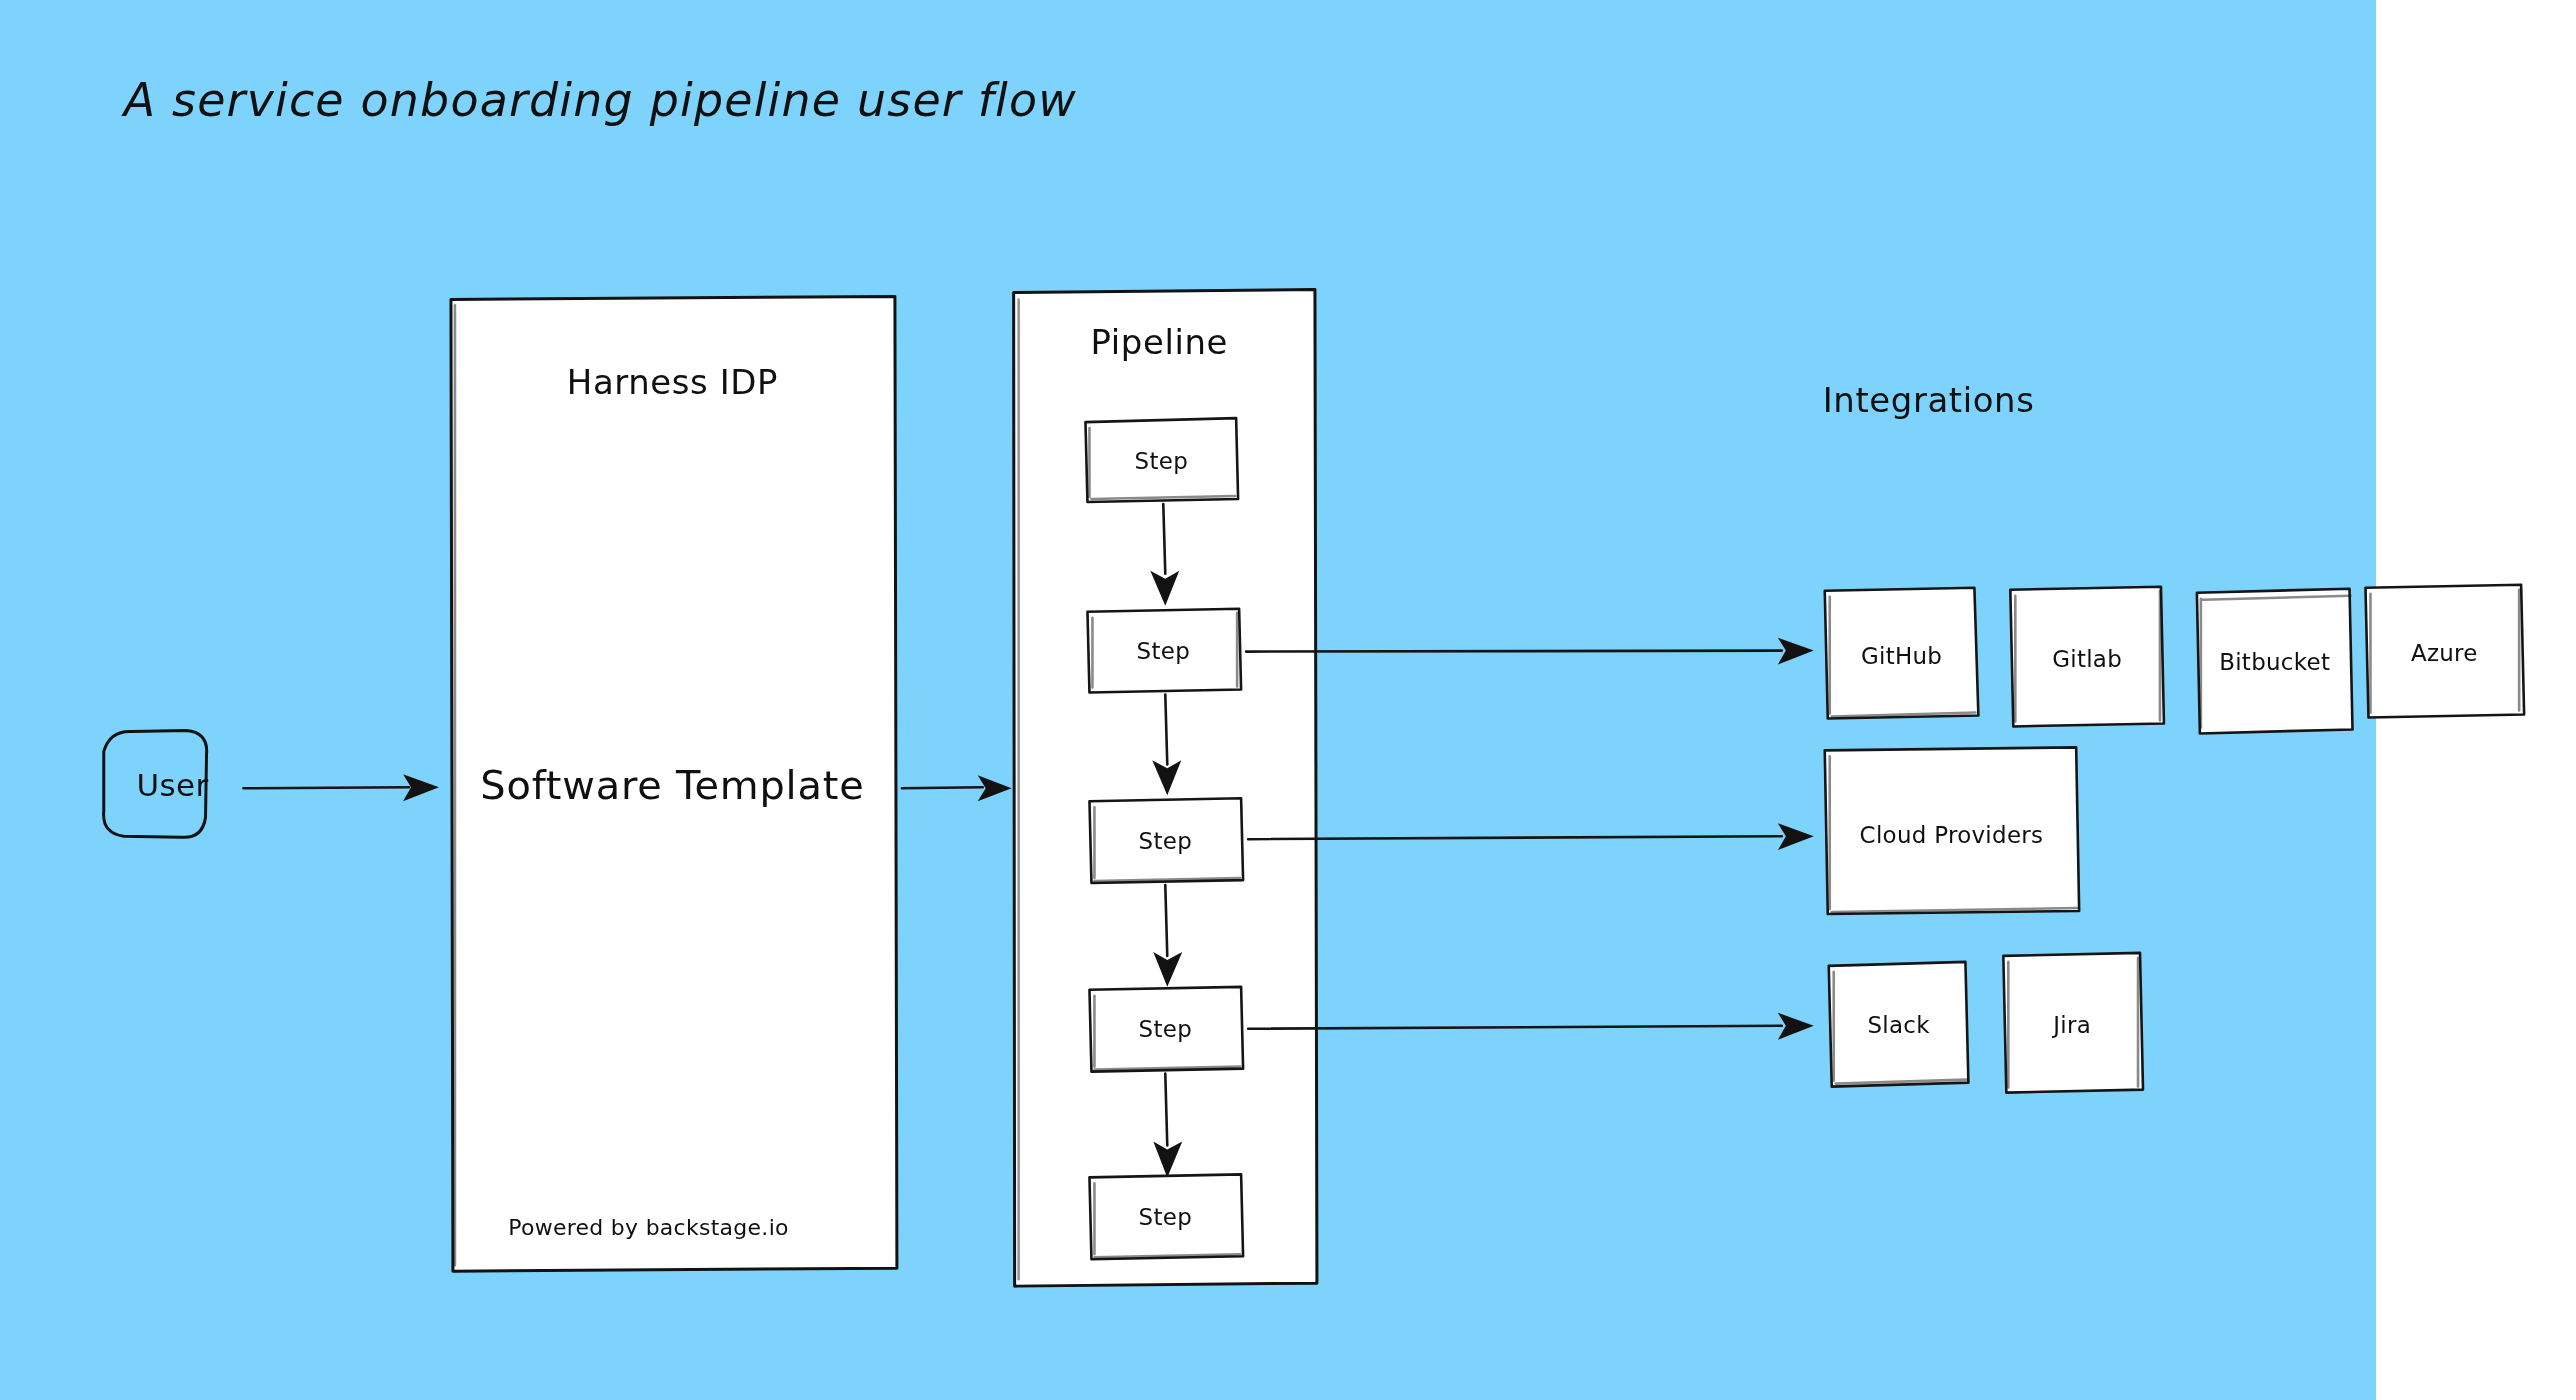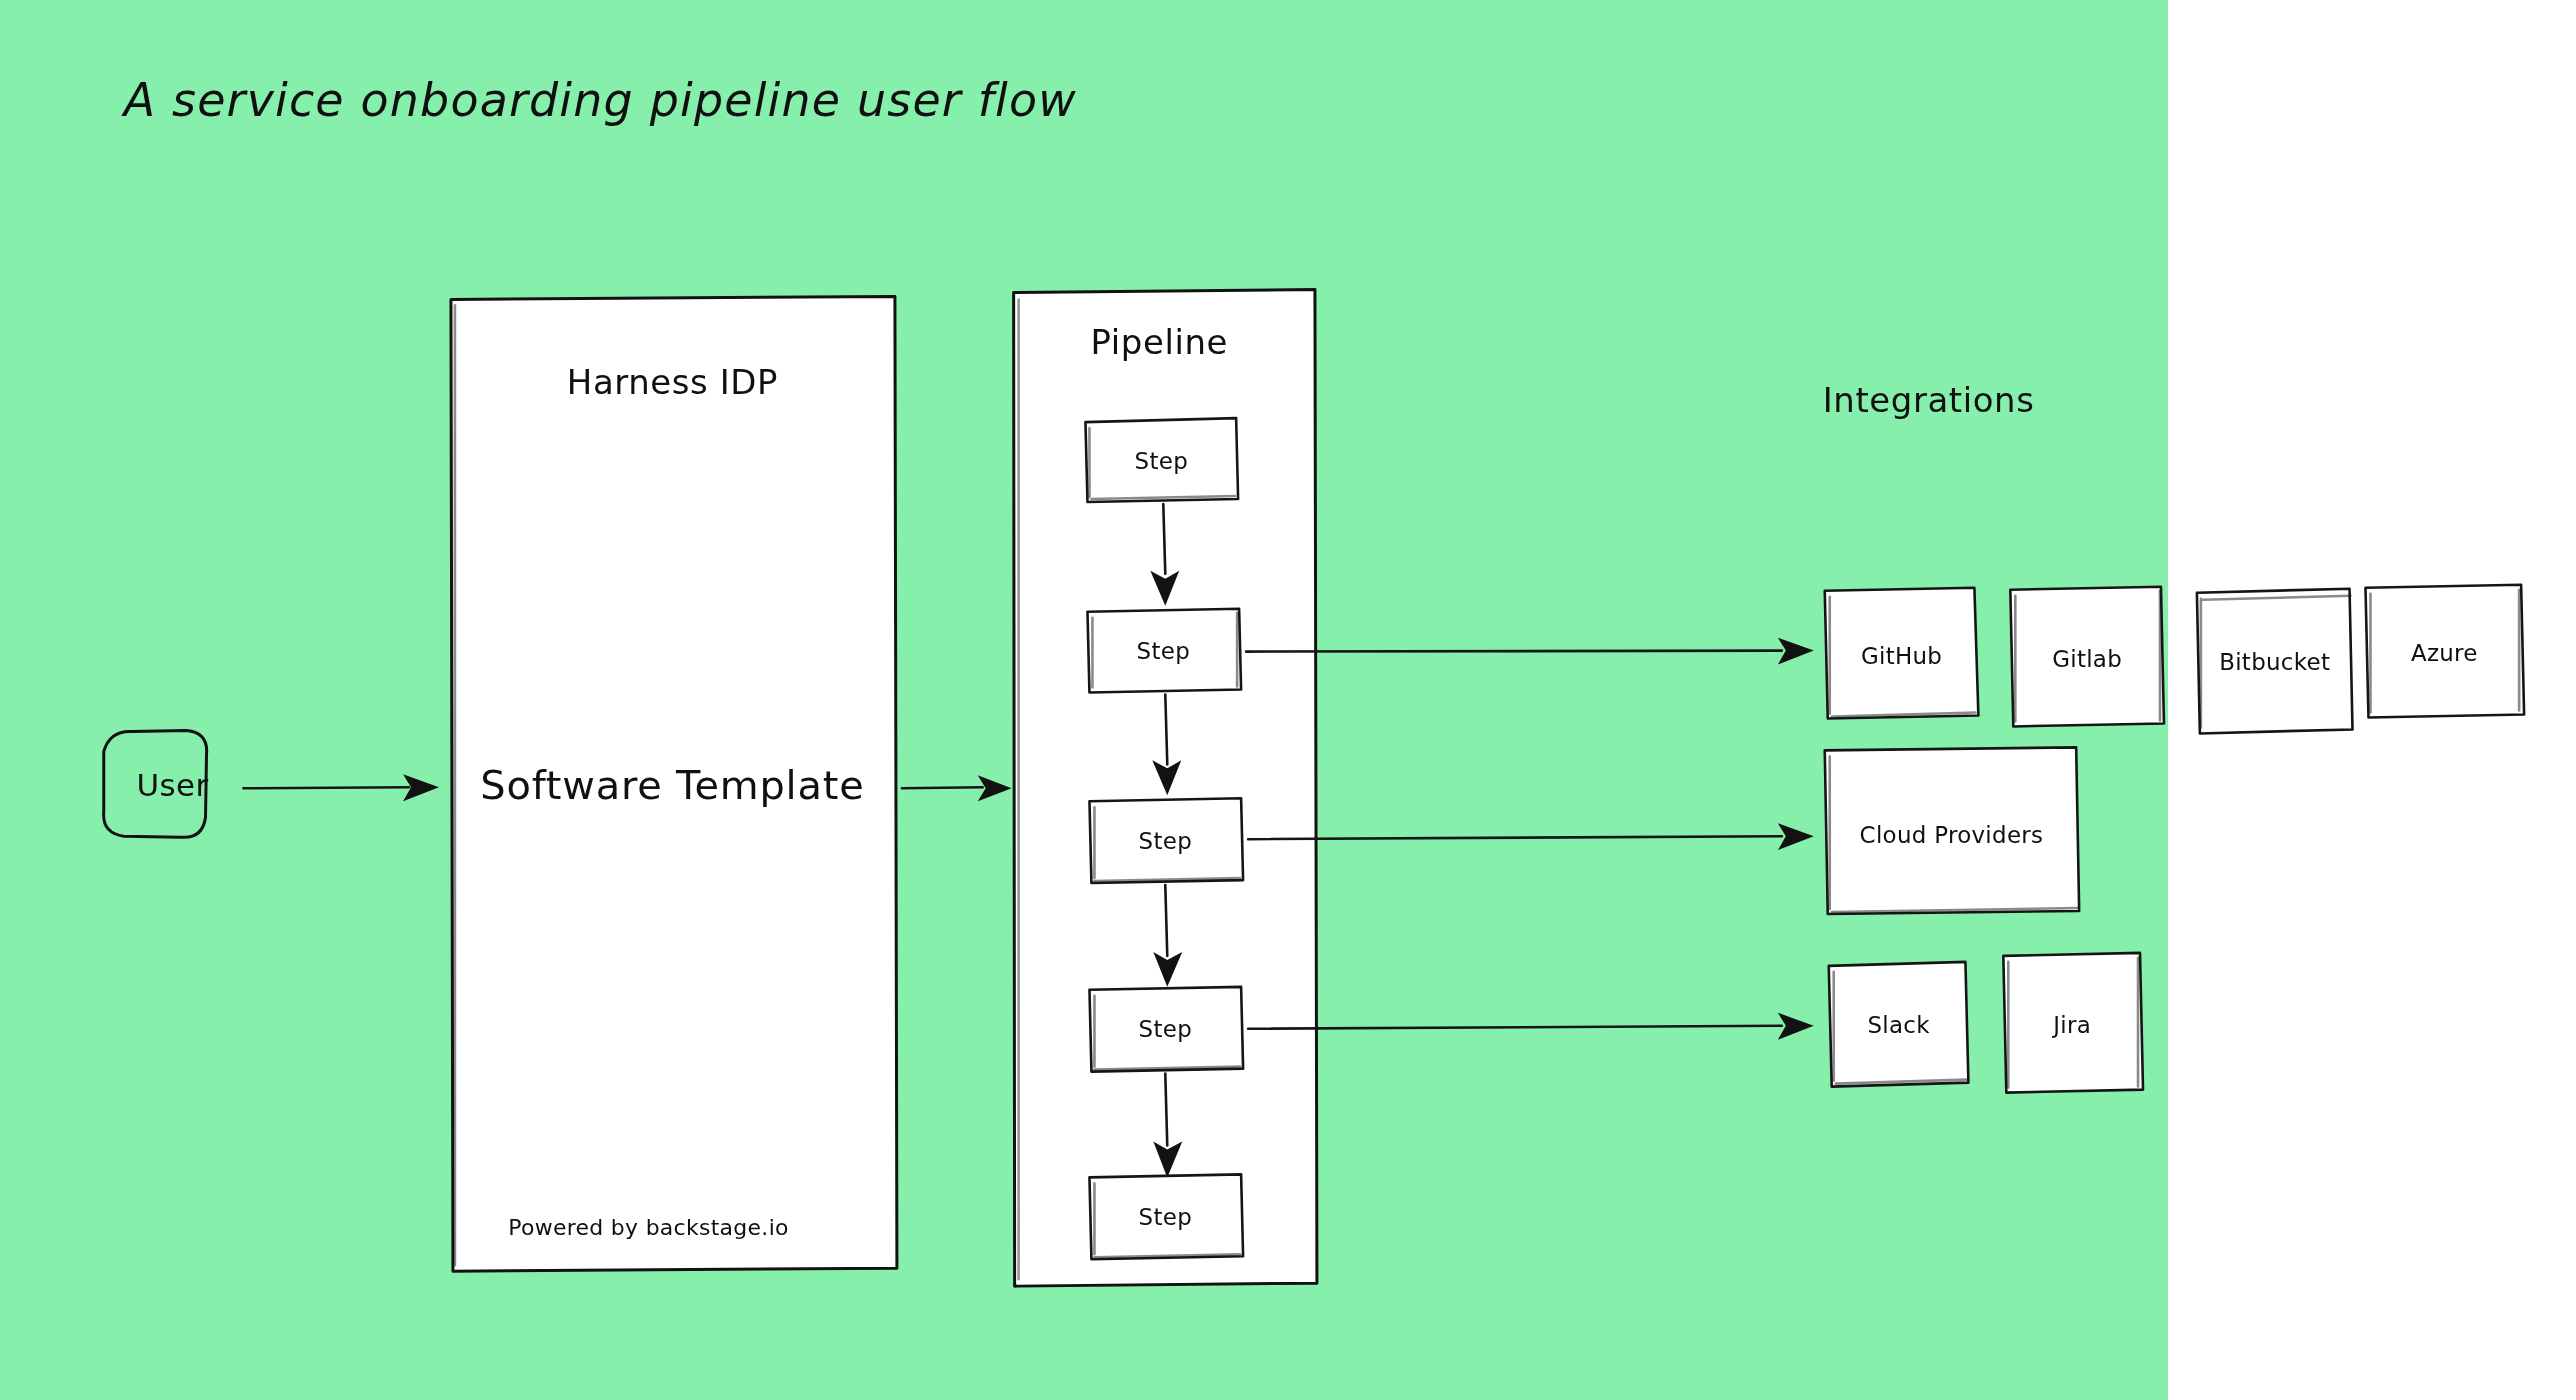--- a/index.html
+++ b/index.html
@@ -9,23 +9,23 @@
     background: #ffffff;
   }
   body {
     width: 2576px;
     height: 1401px;
     overflow: hidden;
     font-family: "DejaVu Sans", sans-serif;
   }
   #canvas {
     position: relative;
-    width: 2168px;
+    width: 2376px;
     height: 1401px;
-    background: #86efac;
+    background: #7dd3fc;
   }
   svg#scene {
     position: absolute;
     top: 0;
     left: 0;
     width: 2576px;
     height: 1401px;
   }
   .stroke {
     fill: none;

